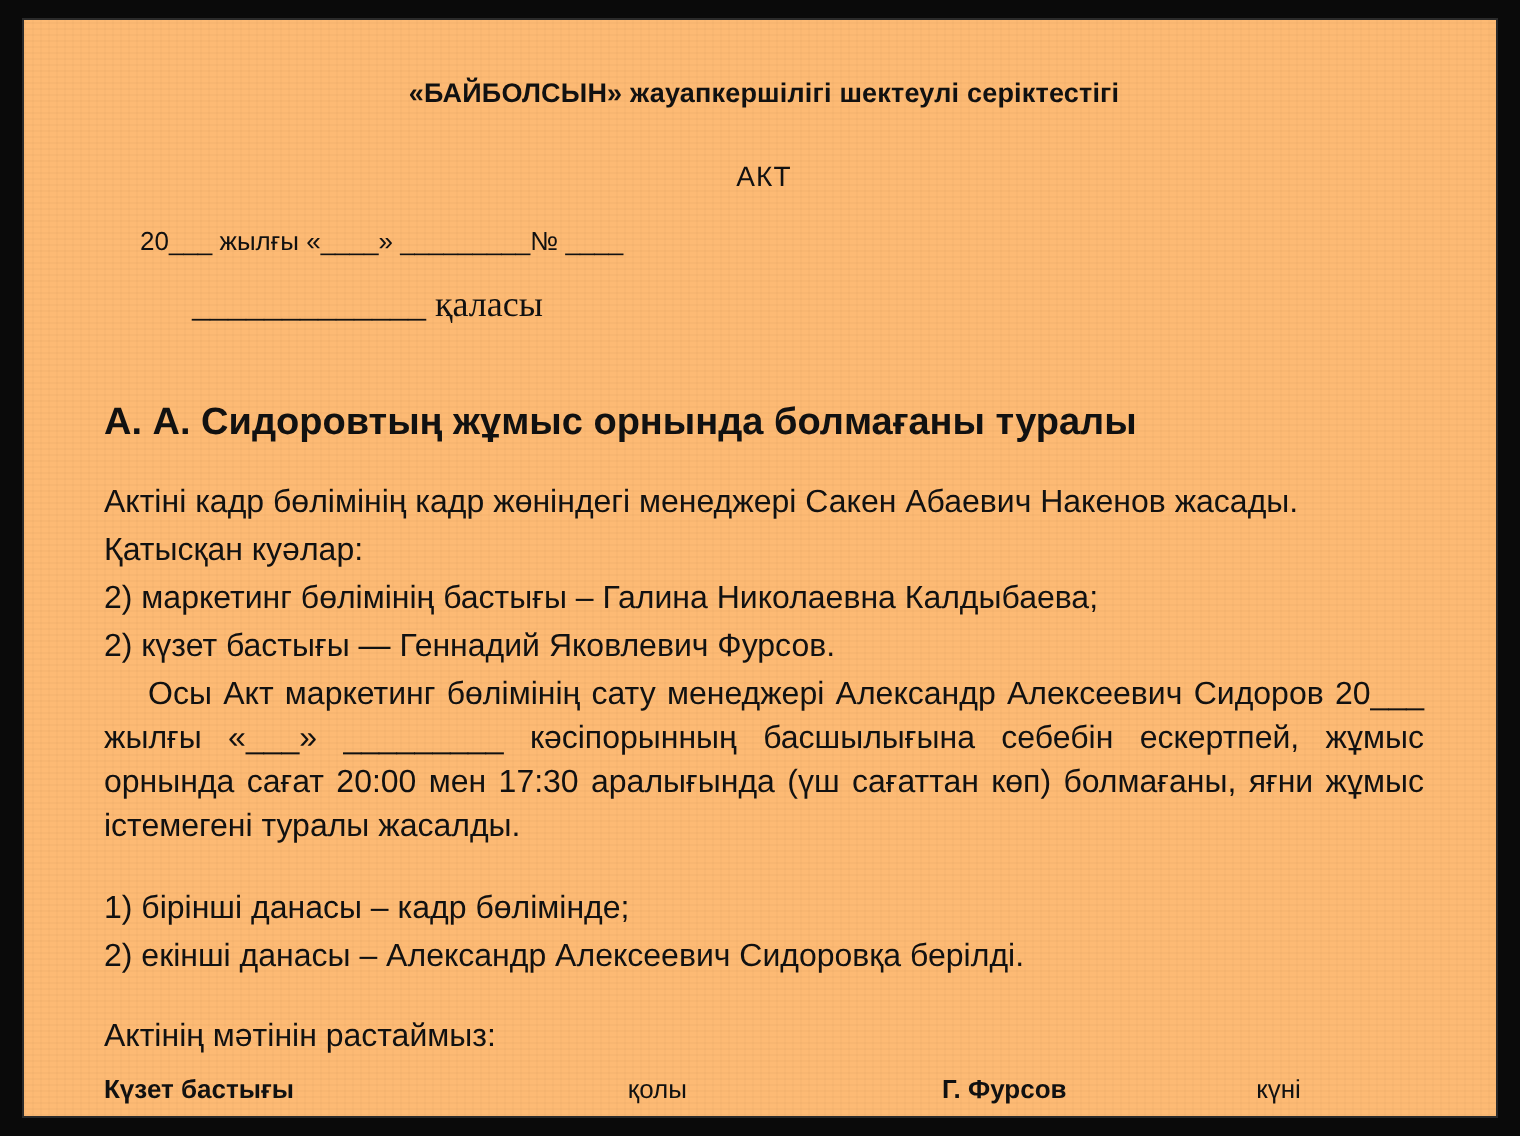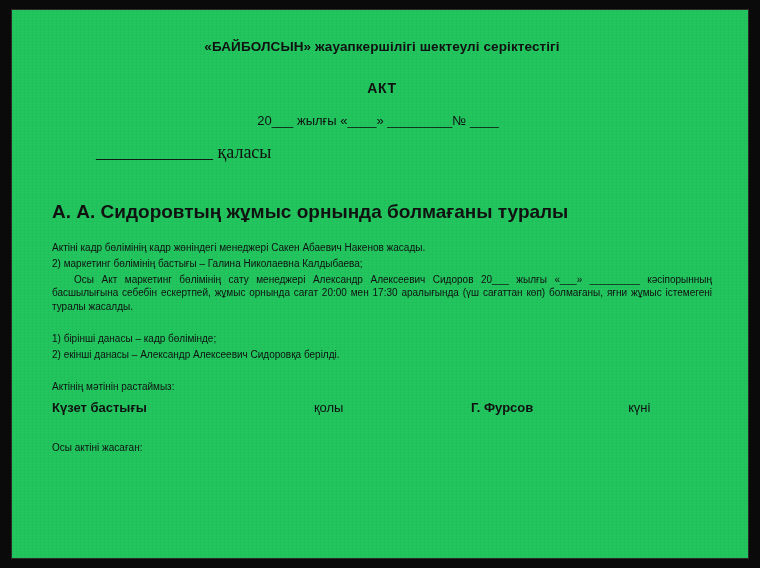--- a/index.html
+++ b/index.html
@@ -12,21 +12,21 @@
     background: #0a0a0a;
     font-family: "Liberation Sans", sans-serif;
     overflow: hidden;
   }
   #page {
     position: absolute;
     left: 12px;
     top: 10px;
     width: 736px;
     height: 548px;
-    background: #22c55e;
+    background: #fdba74;
     box-shadow: 0 0 0 1px #2a2a2a;
     overflow: hidden;
   }
   
   #page::before {
     content: "";
     position: absolute;
     inset: 0;
     pointer-events: none;
     background-image:
@@ -44,46 +44,46 @@
   .org-title {
     text-align: center;
     font-weight: bold;
     font-size: 13.5px;
     letter-spacing: 0.1px;
     margin-top: 10px;
     margin-bottom: 22px;
   }
   .act-title {
     text-align: center;
-    font-weight: bold;
+    font-weight: normal;
     font-size: 14px;
     letter-spacing: 0.6px;
     margin-bottom: 14px;
   }
   .date-row {
     display: flex;
-    justify-content: center;
+    justify-content: flex-start;
     align-items: baseline;
     padding: 0 26px 0 18px;
     font-size: 13px;
   }
   .city-row {
     padding: 10px 0 0 44px;
     font-size: 18px;
     font-family: Liberation Serif, serif;
   }
   .subject {
     font-weight: bold;
     font-size: 19px;
     margin-top: 34px;
     margin-bottom: 16px;
   }
   .para {
     margin: 0 0 2px 0;
-    font-size: 10px;
+    font-size: 16px;
   }
   .para.justify {
     text-align: justify;
     text-justify: inter-word;
   }
   .para.indent {
     text-indent: 22px;
   }
   .gap-md { height: 16px; }
   .gap-lg { height: 20px; }
@@ -126,21 +126,23 @@
     <div class="date-row">
       <span>20___ жылғы «____» _________</span>
       <span>№ ____</span>
     </div>
 
     <div class="city-row">_____________ қаласы</div>
 
     <div class="subject">А. А. Сидоровтың жұмыс орнында болмағаны туралы</div>
 
     <p class="para">Актіні кадр бөлімінің кадр жөніндегі менеджері Сакен Абаевич Накенов жасады.</p>
+    <p class="para">Қатысқан куәлар:</p>
     <p class="para">2) маркетинг бөлімінің бастығы – Галина Николаевна Калдыбаева;</p>
+    <p class="para">2) күзет бастығы — Геннадий Яковлевич Фурсов.</p>
     <p class="para justify indent">Осы Акт маркетинг бөлімінің сату менеджері Александр Алексеевич Сидоров 20___ жылғы «___» _________ кәсіпорынның басшылығына себебін ескертпей, жұмыс орнында сағат 20:00 мен 17:30 аралығында (үш сағаттан көп) болмағаны, яғни жұмыс істемегені туралы жасалды.</p>
 
     <div class="gap-md"></div>
 
     <p class="para">1) бірінші данасы – кадр бөлімінде;</p>
     <p class="para">2) екінші данасы – Александр Алексеевич Сидоровқа берілді.</p>
 
     <div class="gap-md"></div>
 
     <p class="para">Актінің мәтінін растаймыз:</p>

